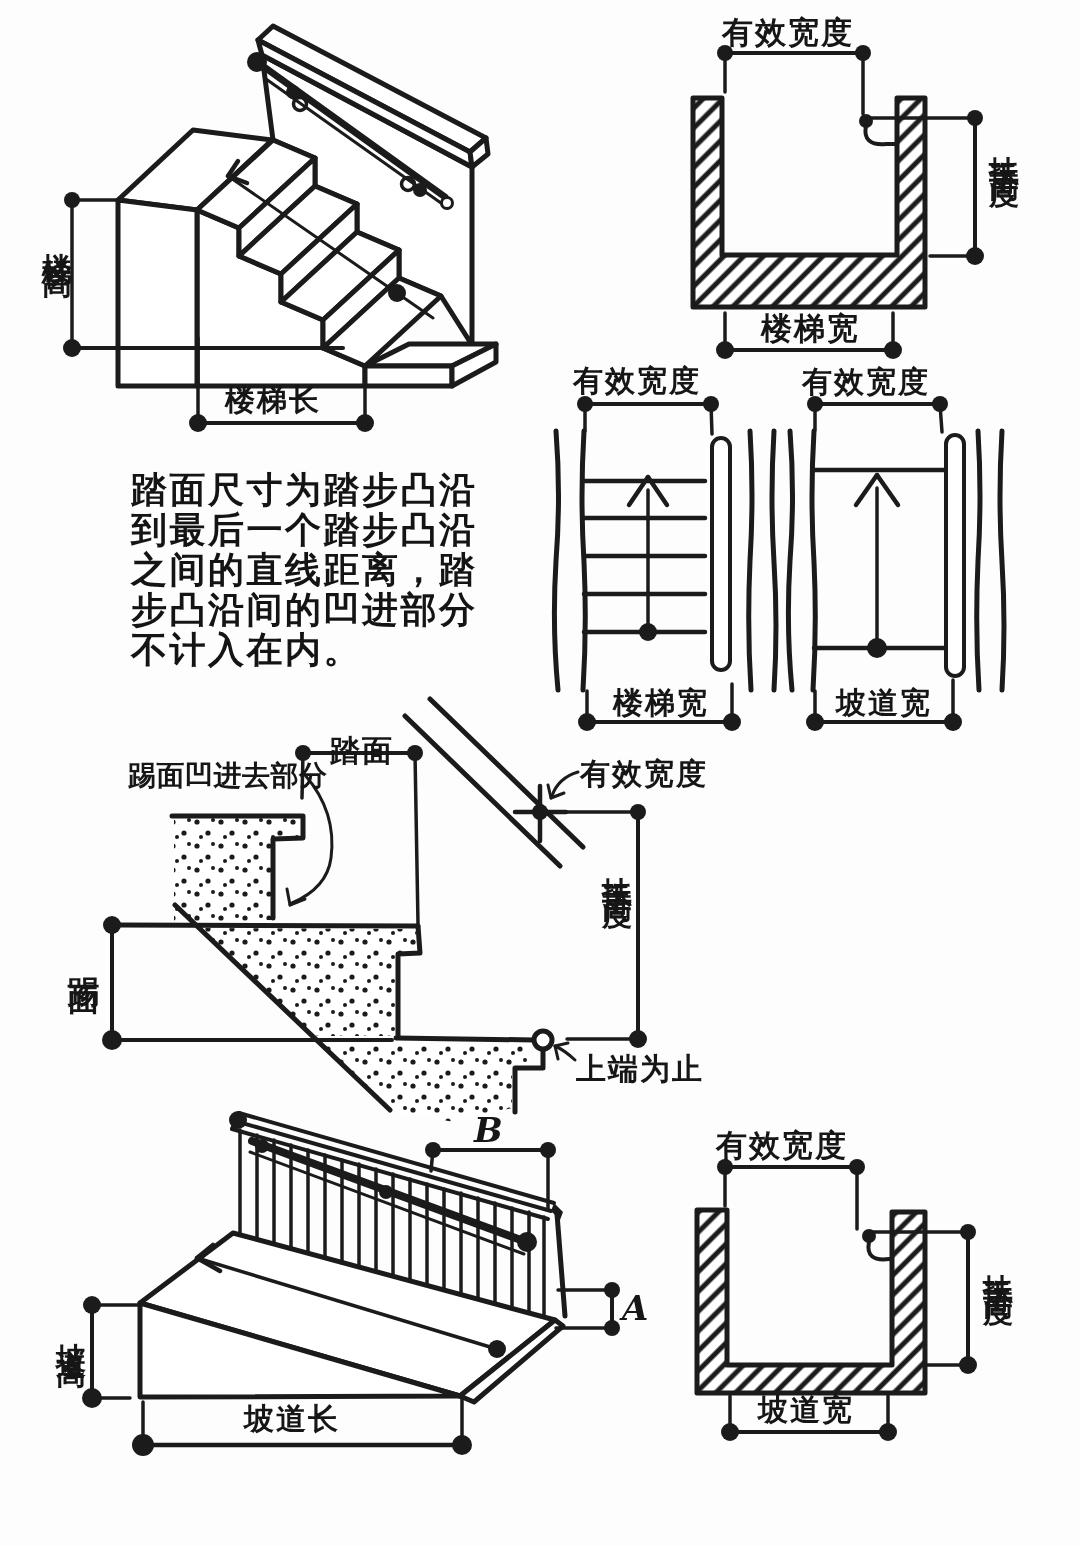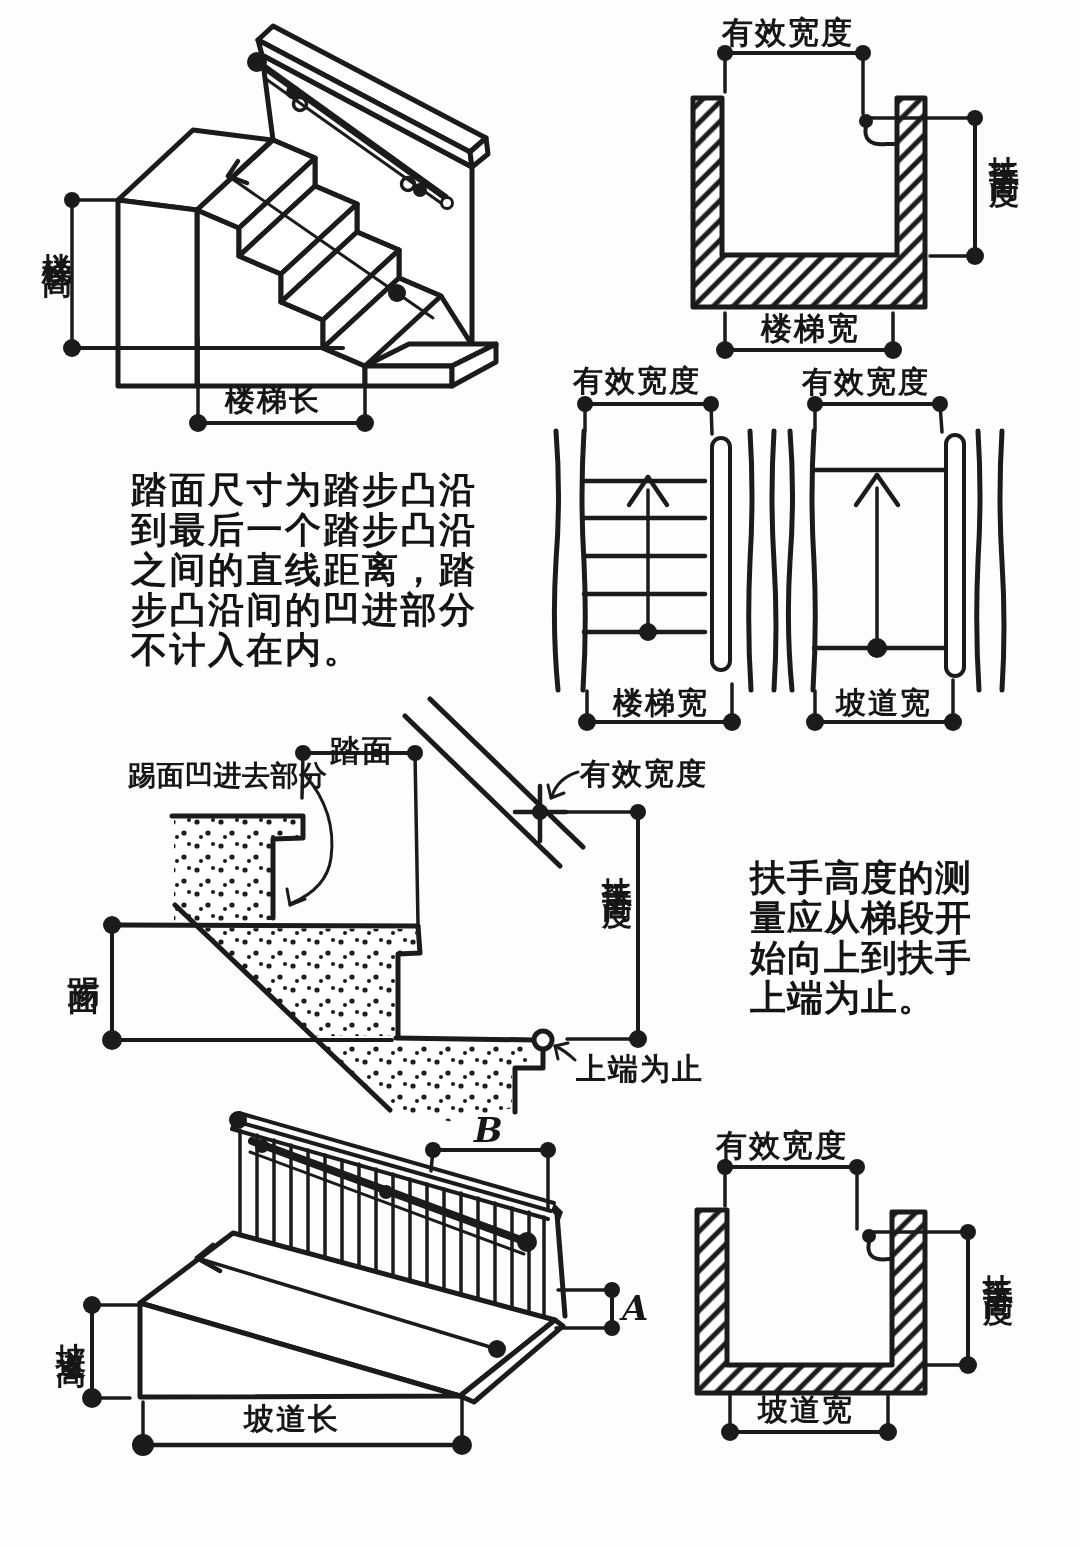--- a/index.html
+++ b/index.html
@@ -408,24 +408,20 @@
 步凸沿间的凹进部分
 不计入在内。</div>
 
 <div class="lbl h30" style="left:330px;top:718px;width:68px;margin-top:17px;">踏面</div>
 <div class="lbl" style="left:92px;top:761px;font-size:28px;letter-spacing:0.5px;margin-left:36px;">踢面凹进去部分</div>
 <div class="lbl h30" style="left:580px;top:758px;">有效宽度</div>
 <div class="vert" style="left:596px;top:852px;">扶手高度</div>
 <div class="vert" style="left:62px;top:952px;font-size:32px;">踢面</div>
 <div class="lbl h30" style="left:576px;top:1053px;">上端为止</div>
 
-<div class="para p2" style="left:722px;top:858px;width:270px;">扶手高度的测
-量应从梯段开
-始向上到扶手
-上端为止。</div>
 
 <div class="dimletter" style="left:474px;top:1110px;">B</div>
 <div class="dimletter" style="left:622px;top:1288px;">A</div>
 <div class="vert" style="left:50px;top:1318px;">坡道高</div>
 <div class="lbl h30" style="left:244px;top:1403px;width:110px;">坡道长</div>
 
 <div class="lbl h31" style="left:716px;top:1129px;width:152px;">有效宽度</div>
 <div class="vert" style="left:977px;top:1249px;">扶手高度</div>
 <div class="lbl h30" style="left:758px;top:1394px;width:102px;">坡道宽</div>
 

